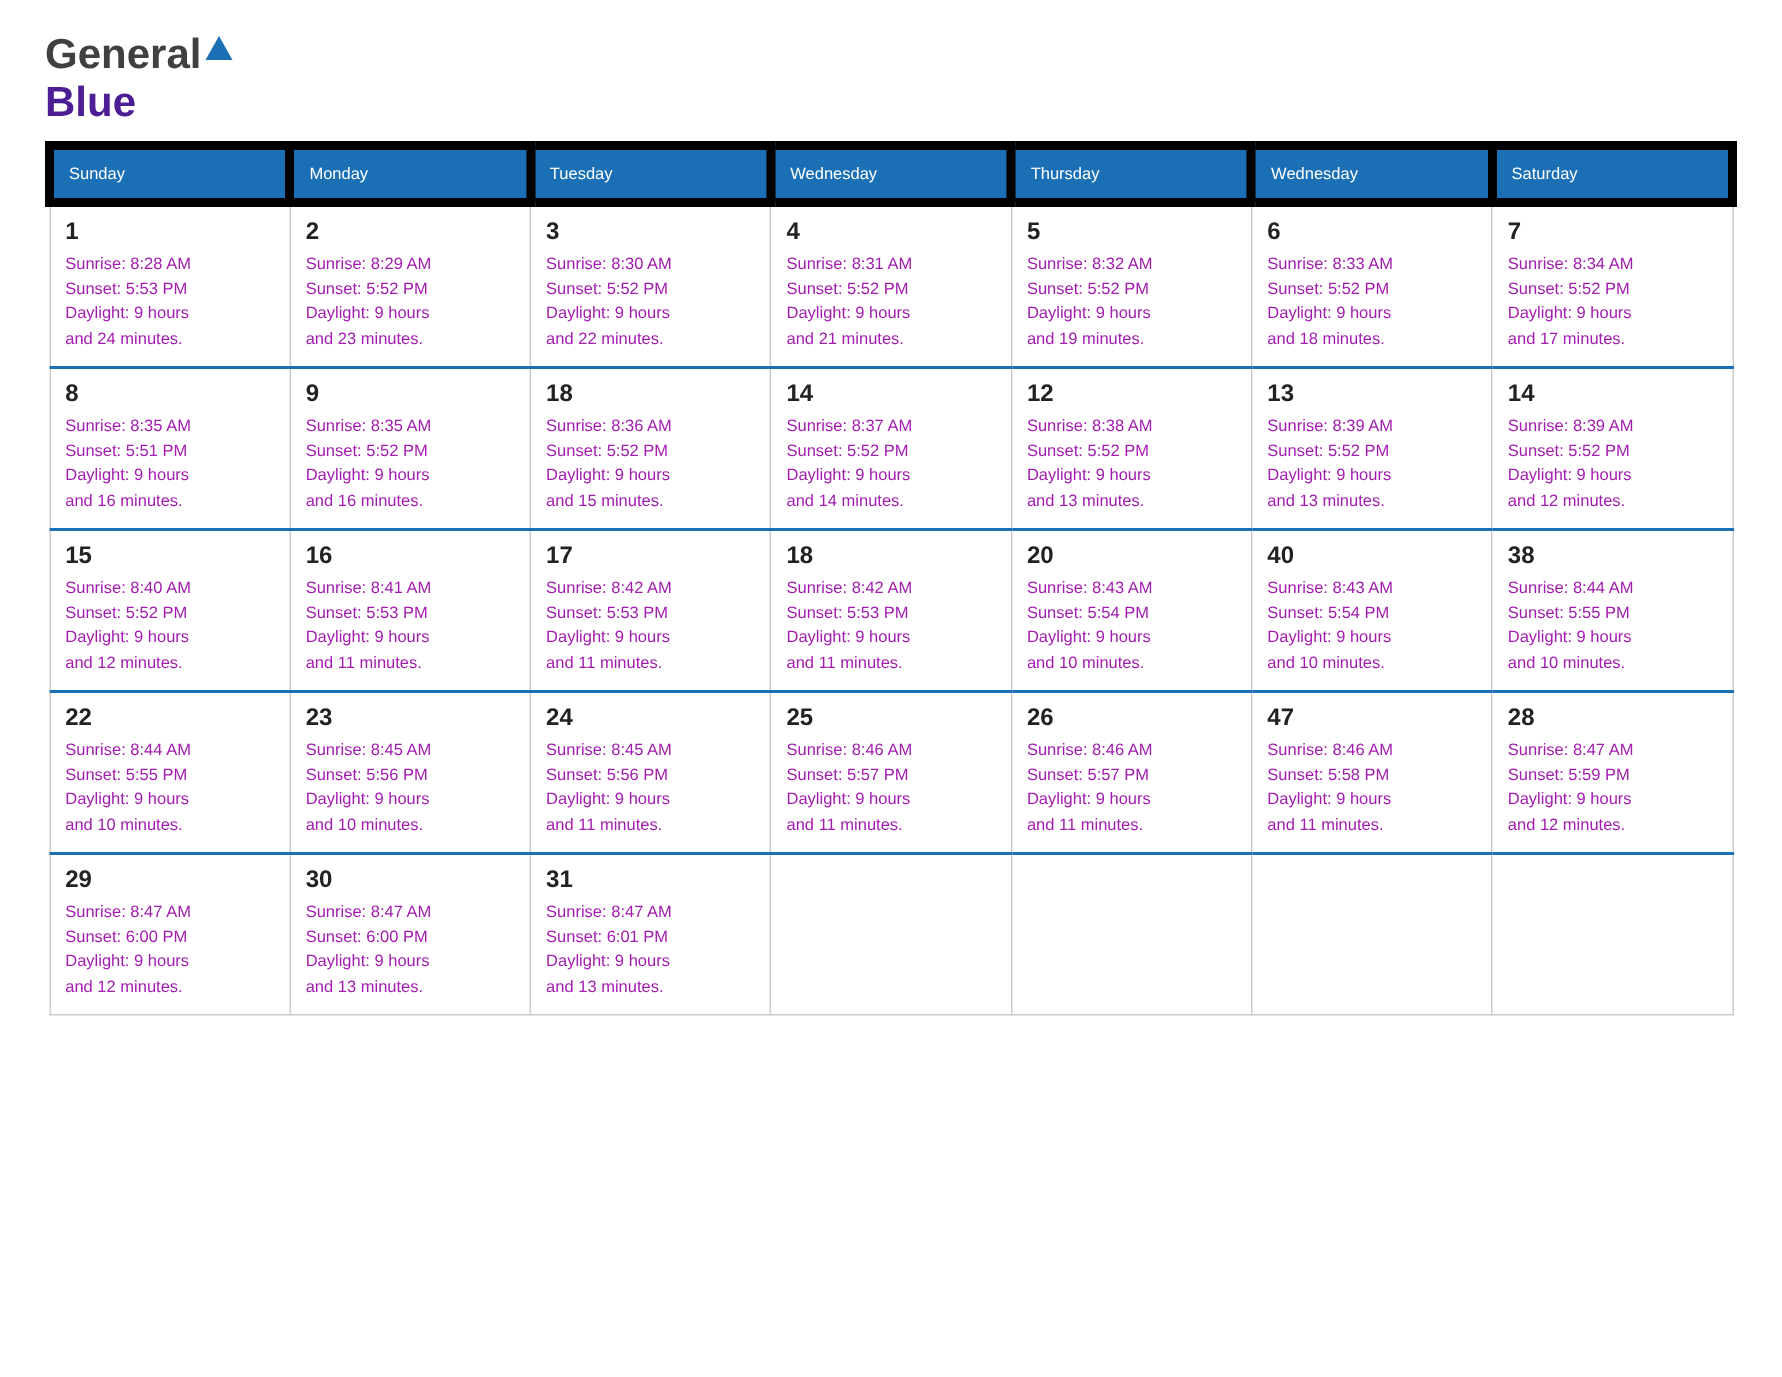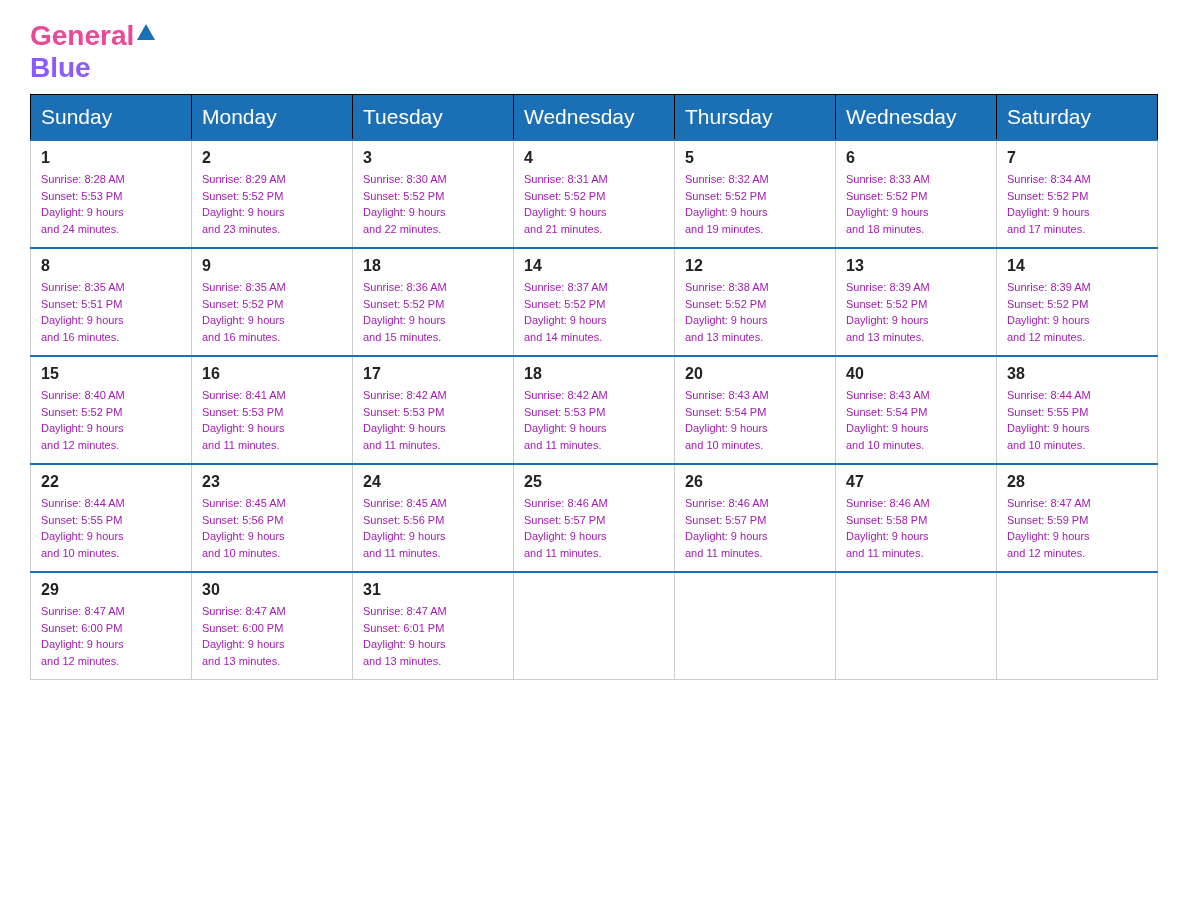--- a/index.html
+++ b/index.html
@@ -19,24 +19,24 @@
     .logo {
       display: flex;
       flex-direction: column;
       align-items: flex-start;
     }
     .logo-row1 {
       display: flex;
       align-items: center;
       font-size: 28px;
       font-weight: bold;
-      color: #ec4899;
+      color: #404040;
     }
     .logo-row2 {
-      color: #8b5cf6;
+      color: #4c1d95;
       font-size: 28px;
       font-weight: bold;
     }
     .title-block {
       text-align: right;
     }
     .month-title {
       font-size: 52px;
       font-weight: normal;
       color: #222;
@@ -48,25 +48,25 @@
       margin-top: 4px;
     }
     .calendar {
       width: 100%;
       border-collapse: collapse;
       margin-top: 10px;
     }
     .calendar th {
       background: #1a6fb5;
       color: #fff;
-      font-size: 21px;
+      font-size: 11px;
       font-weight: normal;
       padding: 10px 10px;
       text-align: left;
-      border: 1px solid #000000;
+      border: 6px solid #000000;
     }
     .calendar td {
       vertical-align: top;
       padding: 8px 10px 10px 10px;
       border: 1px solid #ccc;
       border-top: 2px solid #1a6fb5;
       font-size: 13px;
       color: #333;
       width: 14.28%;
       min-height: 100px;

